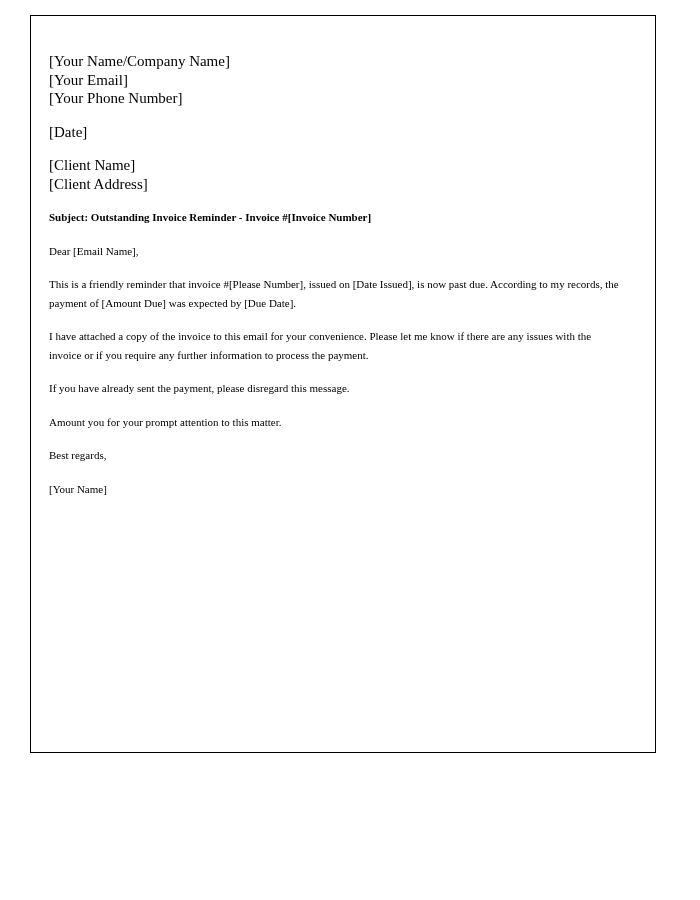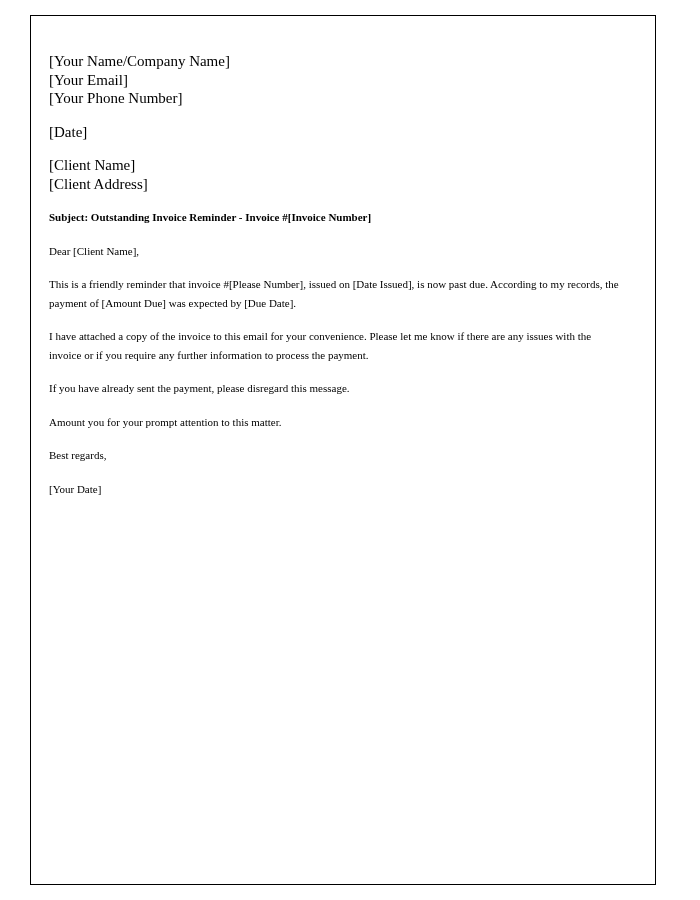--- a/index.html
+++ b/index.html
@@ -11,21 +11,21 @@
     width: 700px;
     height: 900px;
     font-family: "Liberation Serif", "DejaVu Serif", serif;
     color: #000000;
   }
   .letter-page {
     position: absolute;
     left: 30px;
     top: 15px;
     width: 626px;
-    height: 870px;
+    height: 738px;
     border: 1px solid #000000;
     background: #ffffff;
     box-sizing: border-box;
     padding: 36px 30px 0 18px;
   }
   .line {
     font-size: 15px;
     line-height: 18.5px;
     white-space: pre-wrap;
   }
@@ -59,27 +59,27 @@
     <div class="line">[Date]</div>
   </div>
 
   <div class="block">
     <div class="line">[Client Name]</div>
     <div class="line">[Client Address]</div>
   </div>
 
   <div class="para subject">Subject: Outstanding Invoice Reminder - Invoice #[Invoice Number]</div>
 
-  <div class="para">Dear [Client Name],</div>
+  <div class="para">Dear [Email Name],</div>
 
   <div class="para">This is a friendly reminder that invoice #[Please Number], issued on [Date Issued], is now past due. According to my records, the payment of [Amount Due] was expected by [Due Date].</div>
 
   <div class="para">I have attached a copy of the invoice to this email for your convenience. Please let me know if there are any issues with the invoice or if you require any further information to process the payment.</div>
 
   <div class="para">If you have already sent the payment, please disregard this message.</div>
 
   <div class="para">Amount you for your prompt attention to this matter.</div>
 
   <div class="para">Best regards,</div>
 
-  <div class="para">[Your Date]</div>
+  <div class="para">[Your Name]</div>
 
 </div>
 
 </body></html>

